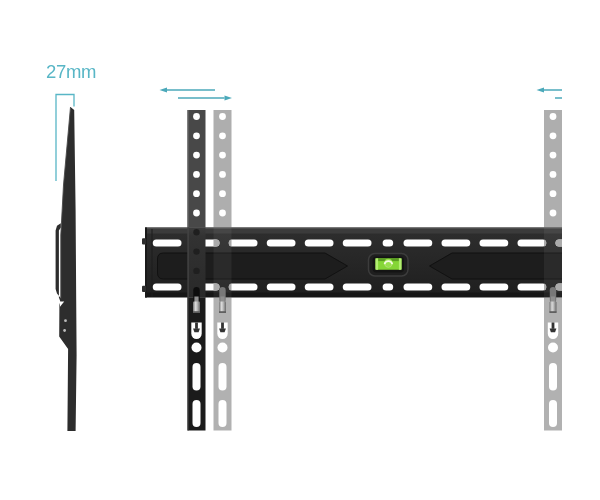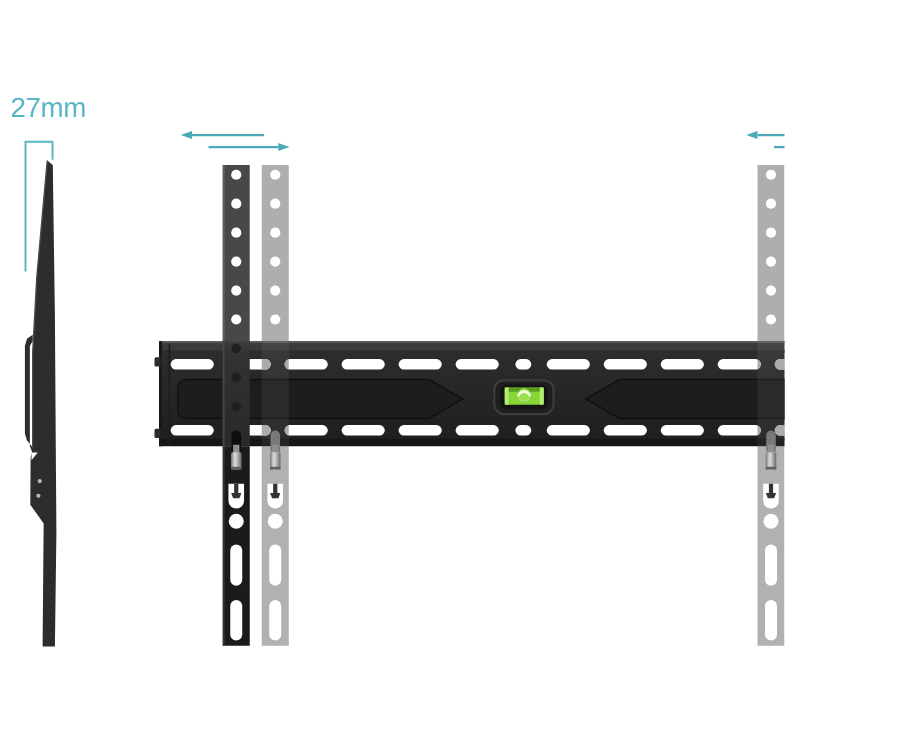--- a/index.html
+++ b/index.html
@@ -1,16 +1,16 @@
 <!DOCTYPE html>
 <html><head>
 <meta charset="utf-8">
 <style>
   html,body{margin:0;padding:0;background:#ffffff;}
-  #stage{position:relative;width:523px;height:500px;background:#ffffff;overflow:hidden;}
+  #stage{position:relative;width:523px;height:500px;background:#ffffff;overflow:hidden;margin-left:39px;}
   svg{display:block;}
   text{font-family:"Liberation Sans", sans-serif;}
 </style>
 </head>
 <body>
 <div id="stage">
 <svg width="600" height="500" viewBox="0 0 600 500">
   <defs>
     <linearGradient id="railGrad" x1="0" y1="0" x2="0" y2="1">
       <stop offset="0" stop-color="#2d2d2d"></stop>

